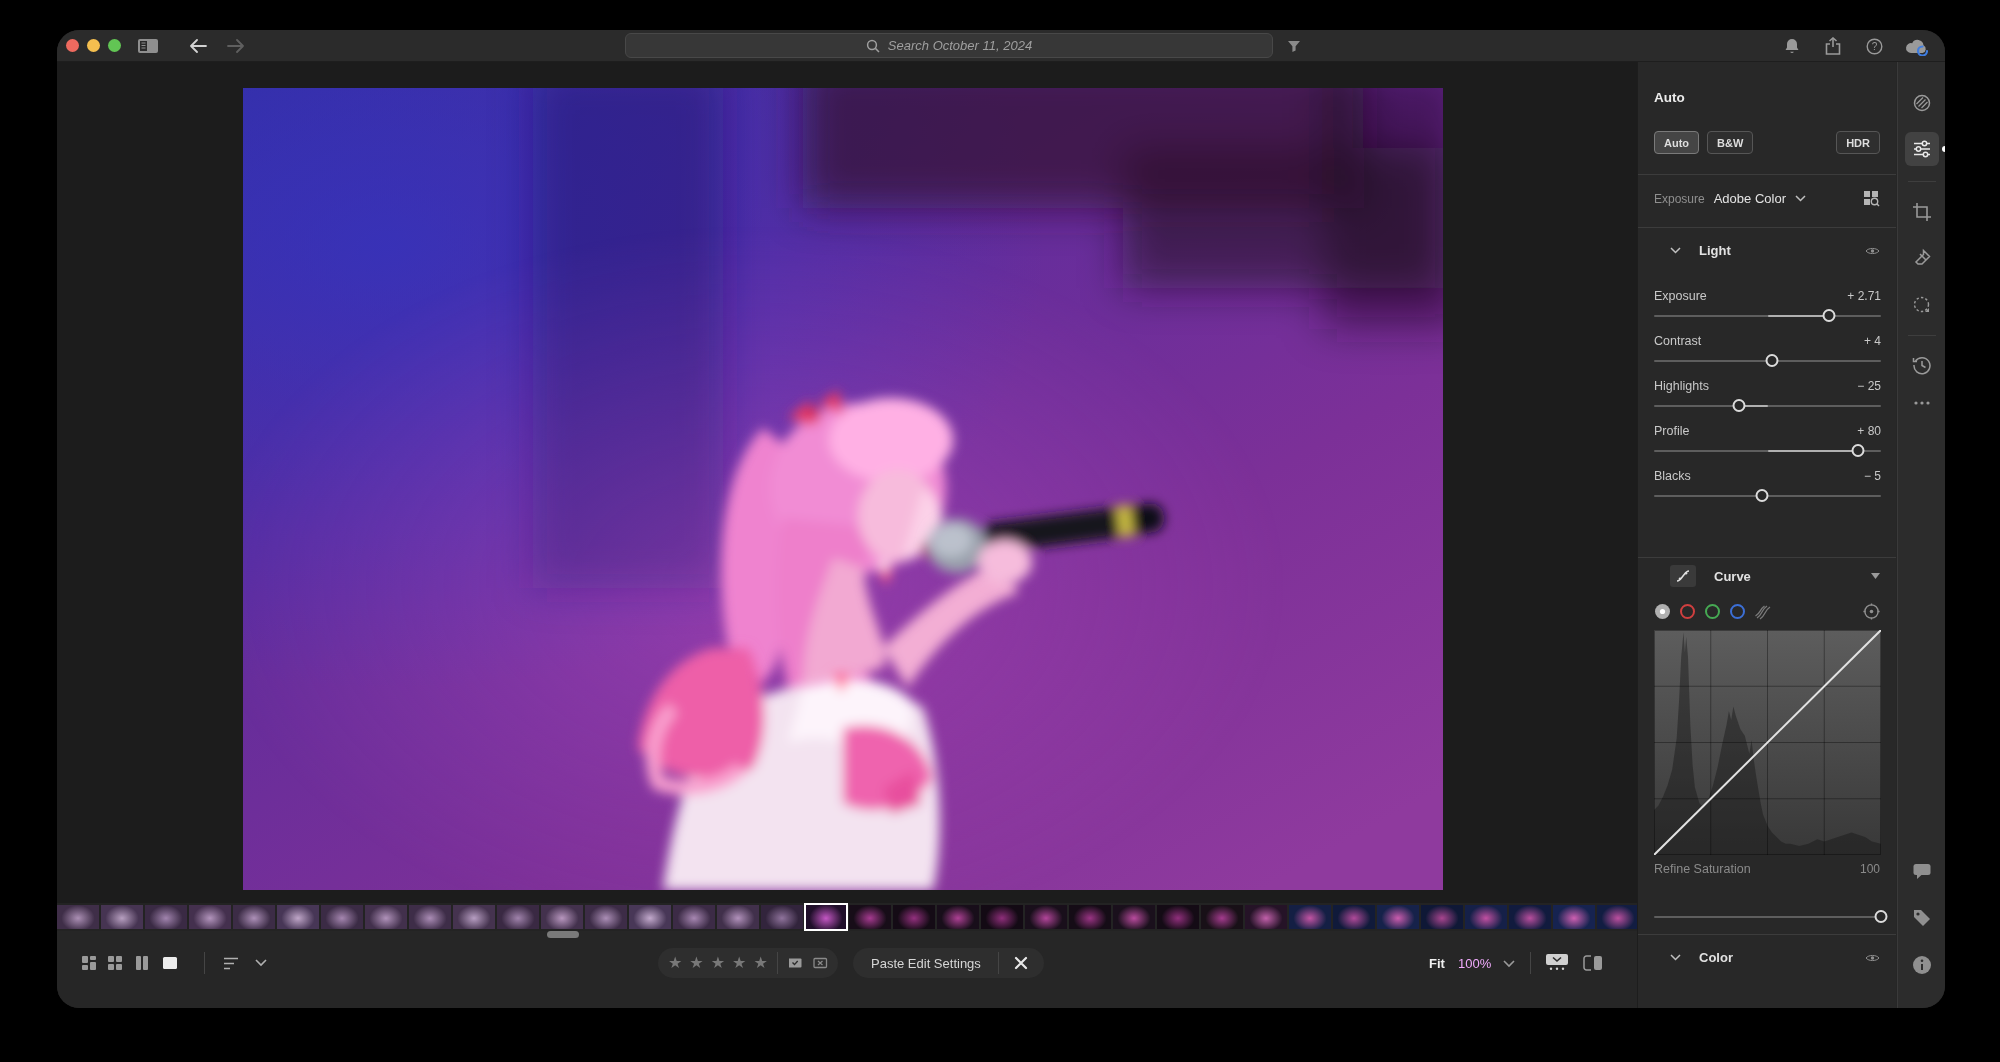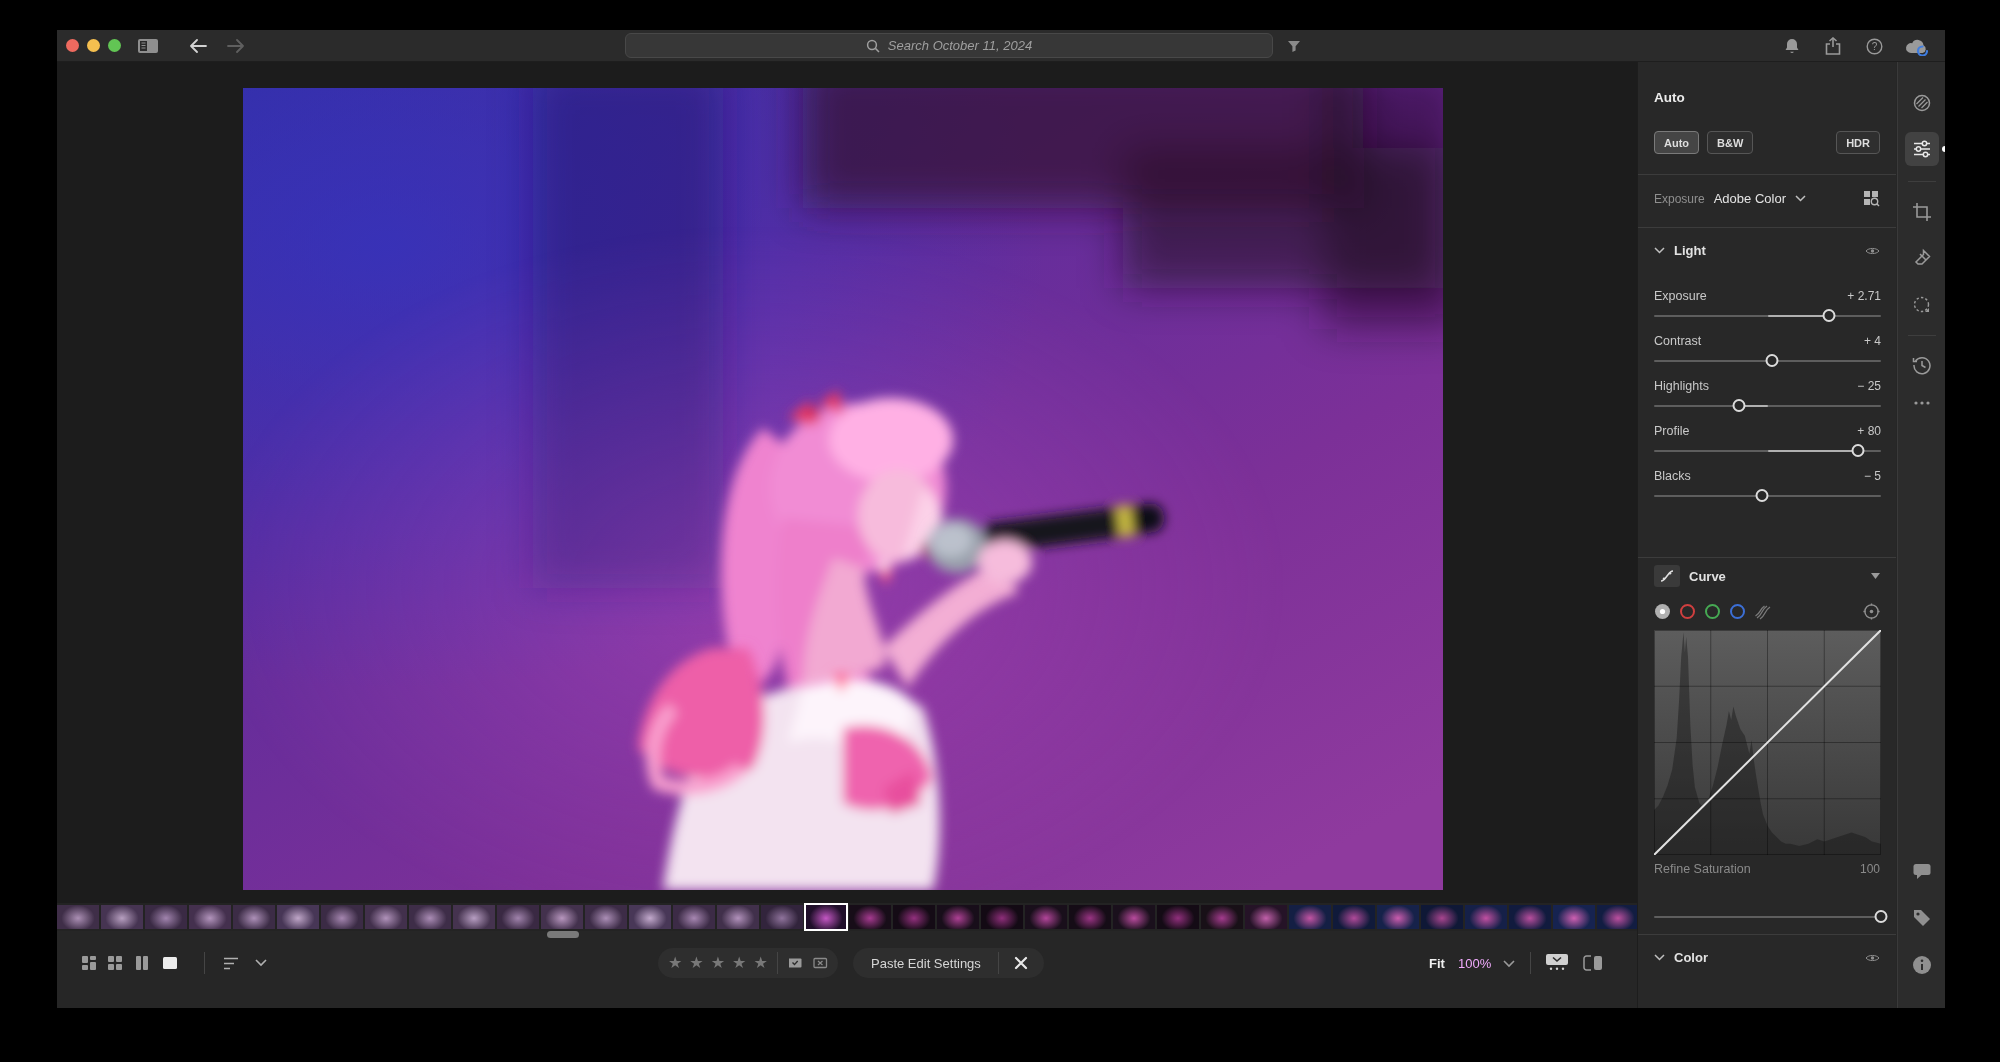--- a/index.html
+++ b/index.html
@@ -1,19 +1,19 @@
 <!DOCTYPE html>
 <html><head>
 <meta charset="utf-8">
 <style>
   *{margin:0;padding:0;box-sizing:border-box}
   html,body{width:2000px;height:1062px;background:#000;font-family:"Liberation Sans",sans-serif;overflow:hidden}
   body{position:relative}
   .abs{position:absolute}
-  #window{position:absolute;left:57px;top:30px;width:1888px;height:978px;background:#262626;border-radius:0;overflow:hidden}
+  #window{position:absolute;left:57px;top:30px;width:1888px;height:978px;background:#262626;border-radius:22px;overflow:hidden}
   
   #titlebar{position:absolute;left:0;top:0;width:100%;height:32px;background:#2b2b2b;border-bottom:1px solid #1e1e1e}
   .tl{width:13px;height:13px;border-radius:50%;display:inline-block}
   #traffic{position:absolute;left:9px;top:9px;display:flex;gap:8px}
   .ic{display:inline-flex;align-items:center;justify-content:center}
   #search-field{position:absolute;left:568px;top:3px;width:648px;height:25px;background:#373737;border:1px solid #484848;border-radius:6px;display:flex;align-items:center;justify-content:center;gap:8px}
   #search-field span{color:#9f9f9f;font-size:13px;font-style:italic}
   
   #main-canvas{position:absolute;left:0;top:32px;width:1580px;height:841px;background:#1c1c1c}
   #photo{position:absolute;left:186px;top:26px;width:1200px;height:802px;overflow:hidden}
@@ -28,21 +28,21 @@
   .pill{position:absolute;height:30px;border-radius:15px;background:#2e2e2e;display:flex;align-items:center;padding:0 10px;gap:9px}
   .star{font-size:16px;color:#787878;line-height:16px}
   #paste-label{color:#d6d6d6;font-size:13px;padding:0 8px;white-space:nowrap}
   .zoomtxt{font-size:13px}
   
   #edit-panel{position:absolute;left:1580px;top:32px;width:259px;height:946px;background:#282828;border-left:1px solid #1d1d1d}
   .pdiv{position:absolute;left:0;width:100%;height:1px;background:#3c3c3c}
   .ptitle{font-size:13.5px;font-weight:bold;color:#ececec}
   .pbtn{height:23px;border-radius:4px;font-size:11px;font-weight:bold;color:#dedede;display:inline-flex;align-items:center;justify-content:center;padding:0 9px;background:#2f2f2f;border:1px solid #565656}
   .pbtn.active{background:#454545;border-color:#7a7a7a}
-  .sechead{position:absolute;left:16px;right:16px;display:flex;align-items:center;gap:9px}
+  .sechead{position:absolute;left:32px;right:16px;display:flex;align-items:center;gap:18px}
   .sechead .name{font-size:13px;font-weight:bold;color:#e2e2e2}
   .sechead .spacer{flex:1}
   .slider-row{position:relative;height:45px}
   .slider-head{position:absolute;left:0;right:0;top:7px;display:flex;justify-content:space-between}
   .s-label{font-size:12.5px;color:#c9c9c9}
   .s-value{font-size:12px;color:#c9c9c9}
   .s-track{position:absolute;left:0;right:0;top:27px;height:13px}
   .s-line{position:absolute;left:0;right:0;top:5.5px;height:2px;background:#5e5e5e;border-radius:1px}
   .s-fill{position:absolute;top:5.5px;height:2px;background:#b0b0b0;border-radius:1px}
   .s-knob{position:absolute;top:0;width:13px;height:13px;border-radius:50%;background:#282828;border:2px solid #dcdcdc;transform:translateX(-50%)}

